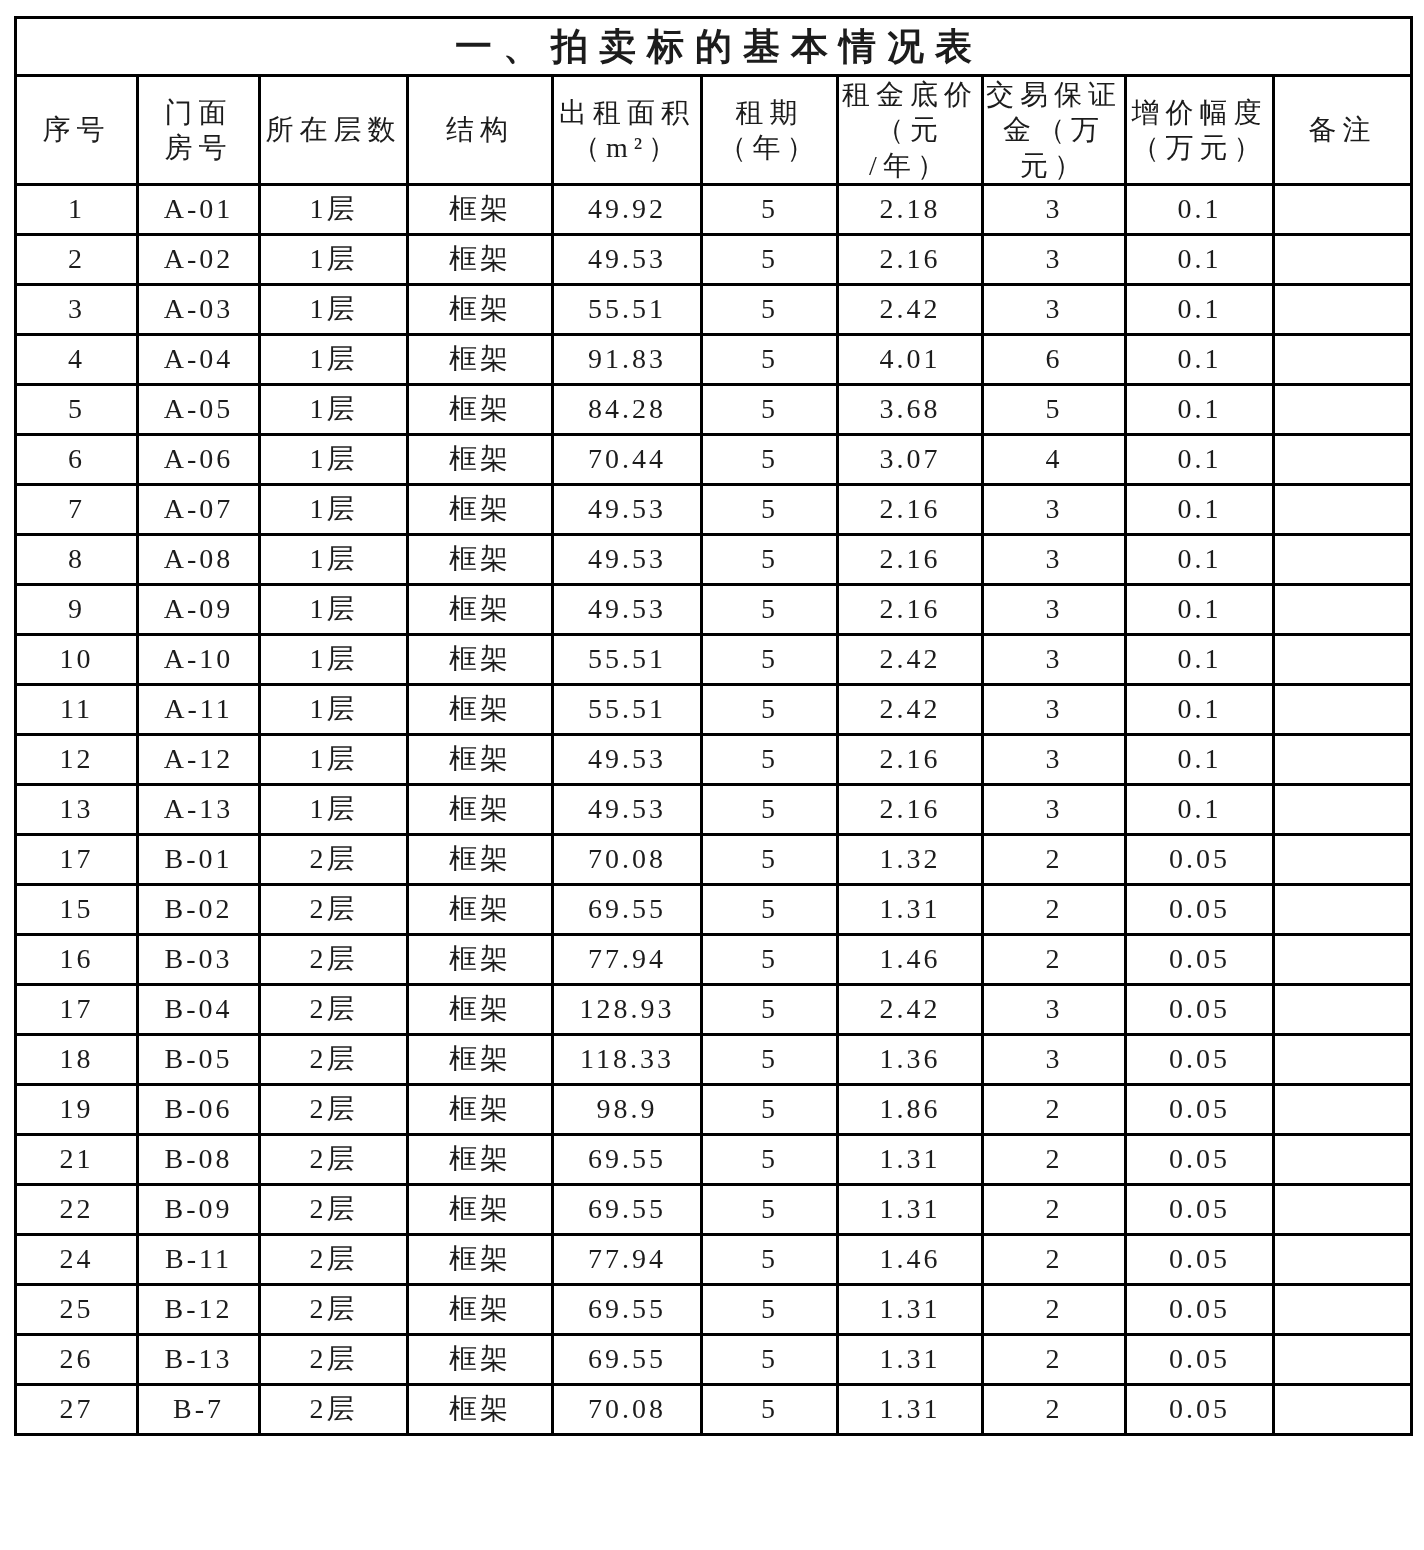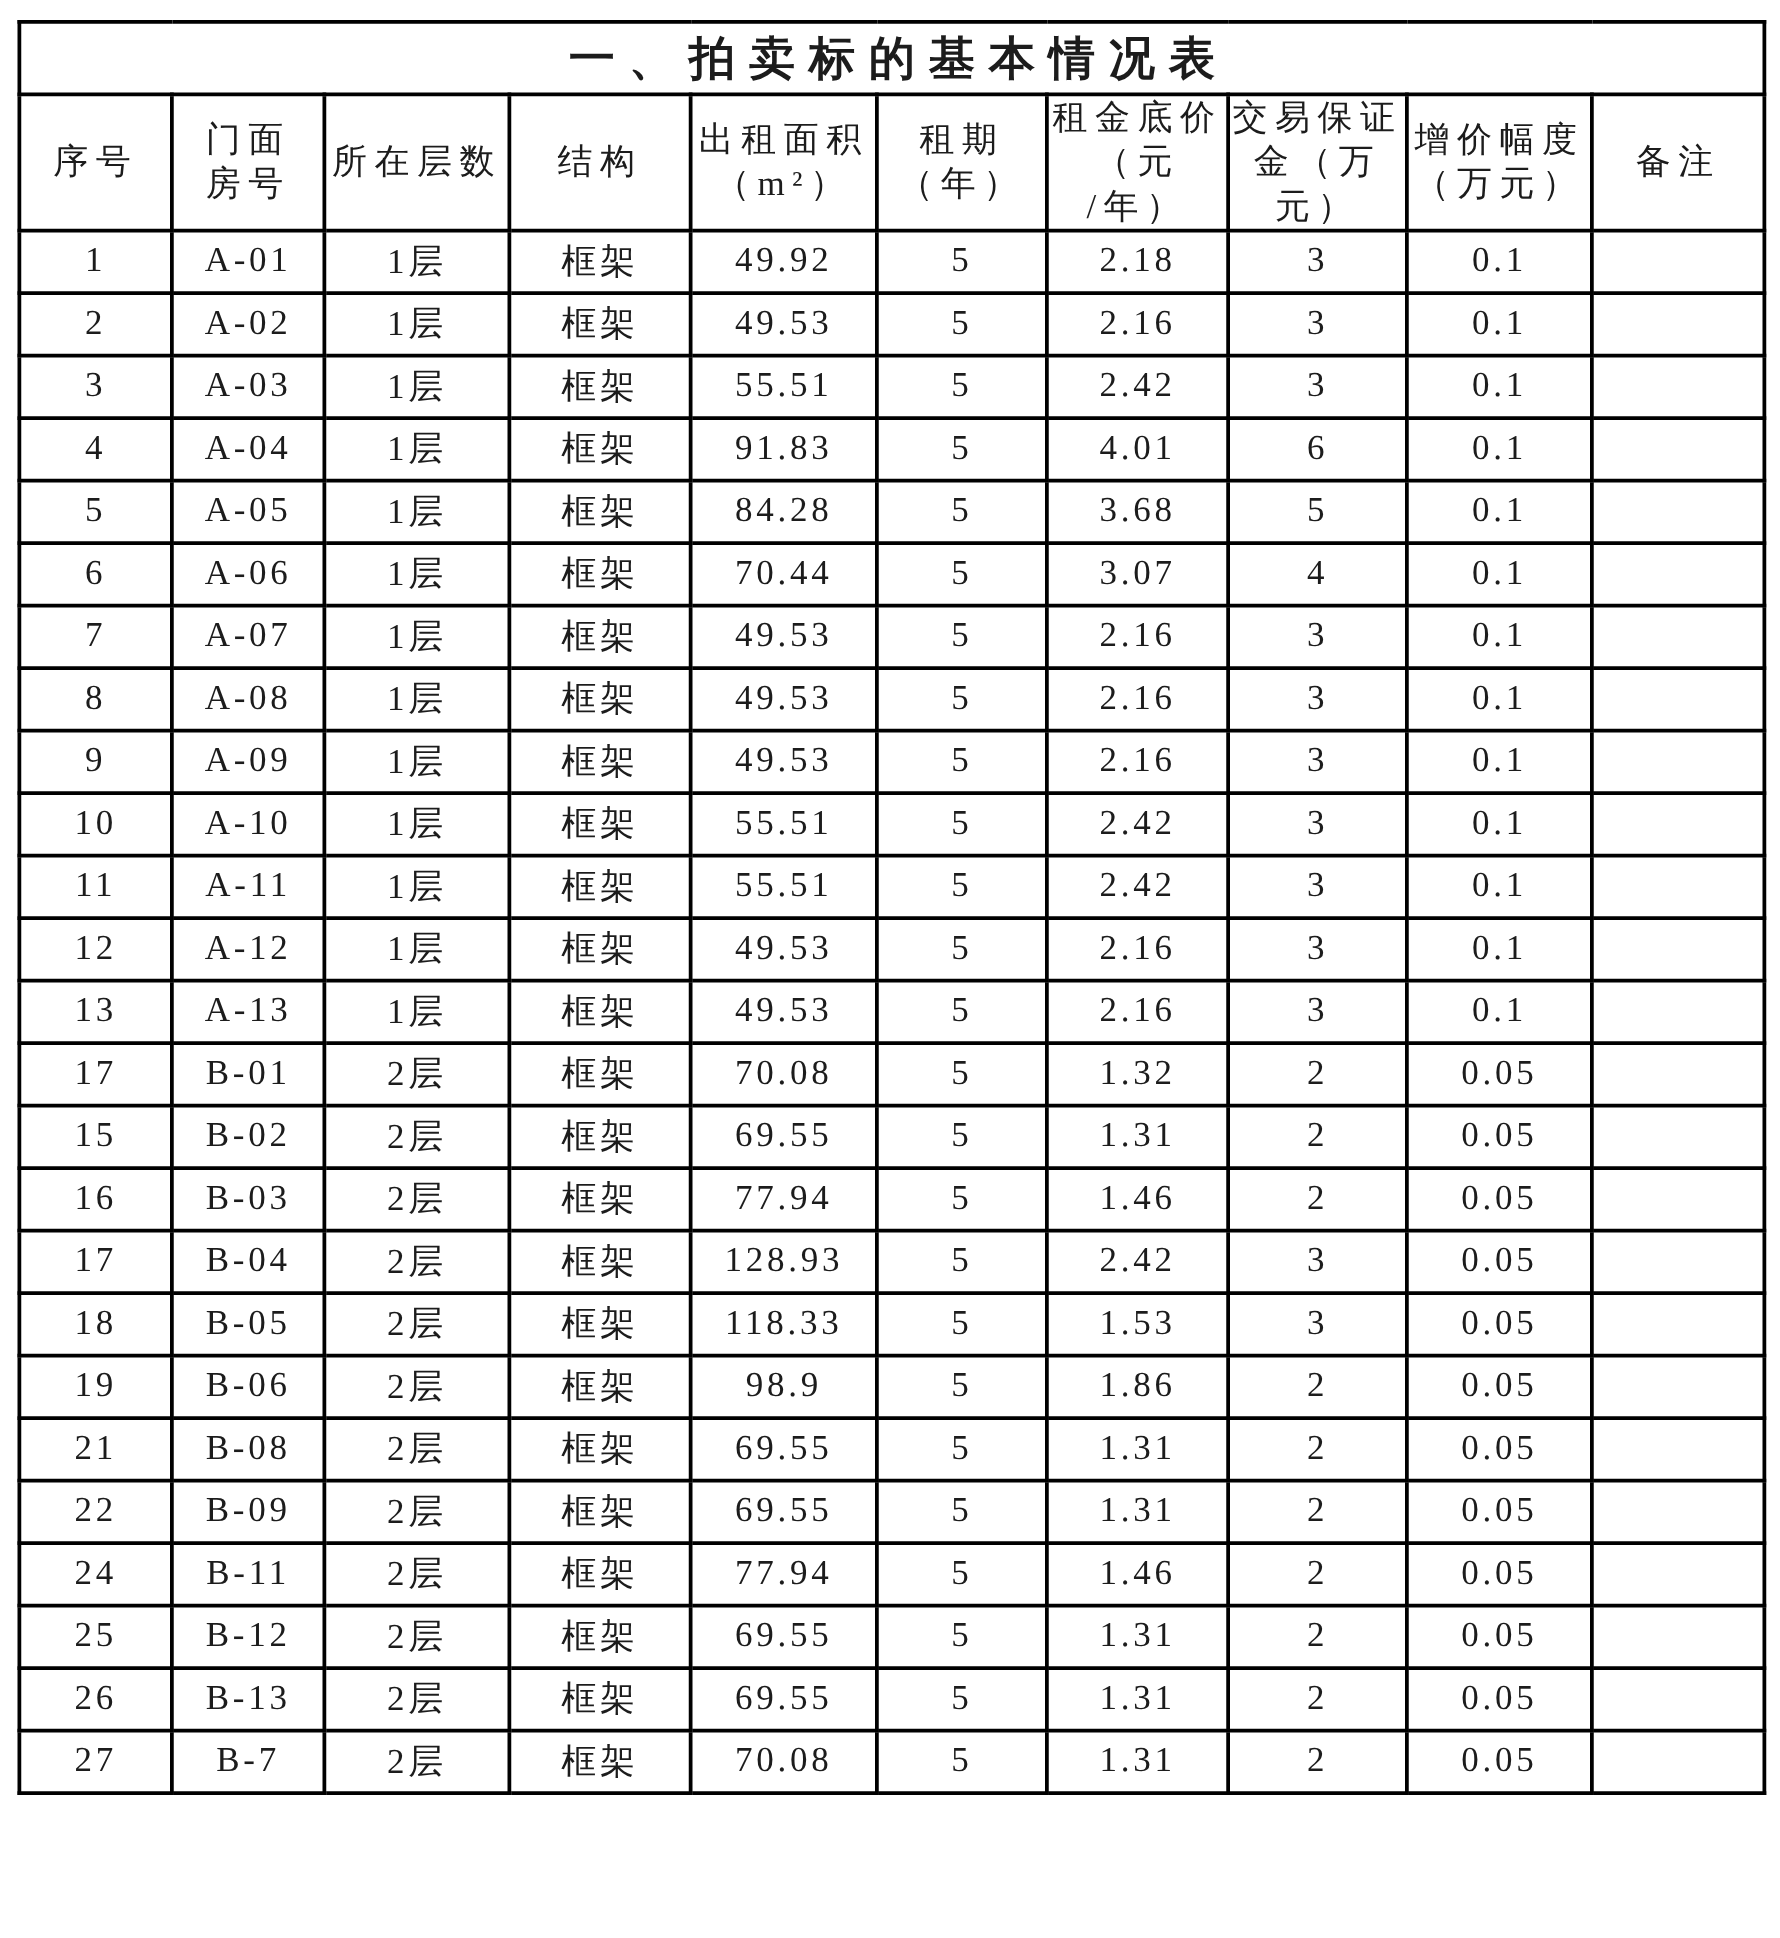--- a/index.html
+++ b/index.html
@@ -297,21 +297,21 @@
           <td>0.05</td>
           <td></td>
         </tr>
         <tr>
           <td>18</td>
           <td>B-05</td>
           <td>2层</td>
           <td>框架</td>
           <td>118.33</td>
           <td>5</td>
-          <td>1.53</td>
+          <td>1.36</td>
           <td>3</td>
           <td>0.05</td>
           <td></td>
         </tr>
         <tr>
           <td>19</td>
           <td>B-06</td>
           <td>2层</td>
           <td>框架</td>
           <td>98.9</td>

